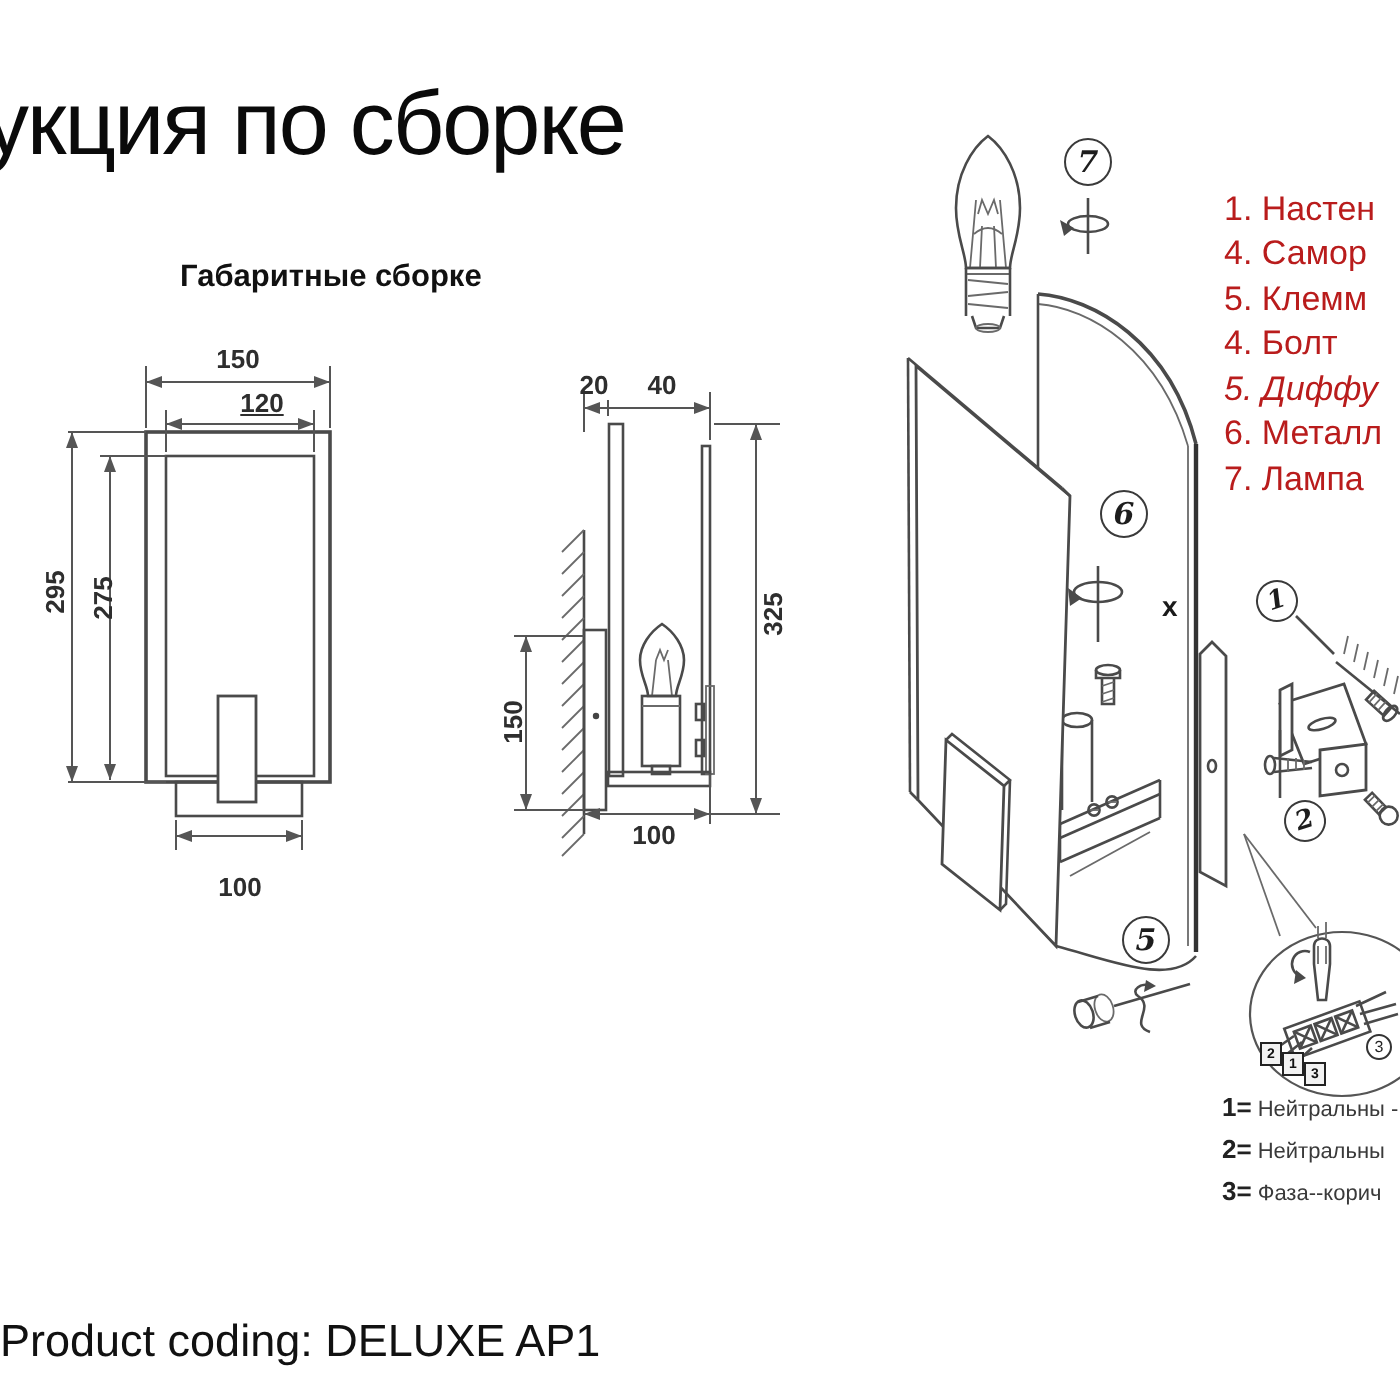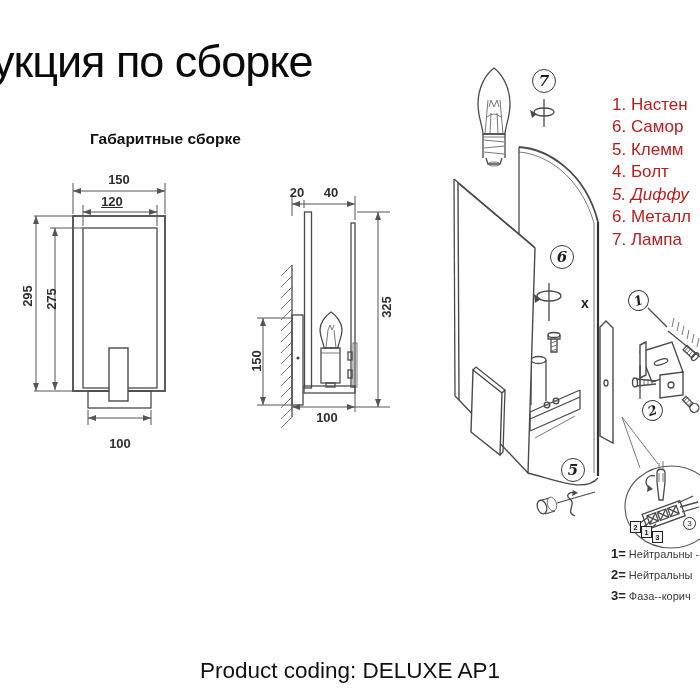--- a/index.html
+++ b/index.html
@@ -17,21 +17,21 @@
   .c-small{width:19px;height:19px;font-size:13px;font-weight:bold;transform:rotate(-18deg);}
   .xmark{font-size:14px;font-weight:bold;color:#1a1a1a;}
   .plist{font-size:17px;color:#b91c1c;white-space:nowrap;left:612px;}
   .wtag{width:9px;height:10px;border:1.2px solid #222;background:#f2f2f2;color:#111;
         font-size:7px;font-weight:bold;display:flex;align-items:center;justify-content:center;}
   .wlab{width:11px;height:11px;border:1px solid #333;border-radius:50%;color:#222;background:#fff;
         font-size:8px;display:flex;align-items:center;justify-content:center;}
   .leg-row{left:611px;display:flex;align-items:baseline;white-space:nowrap;}
   .leg-num{font-size:13px;font-weight:bold;color:#222;}
   .leg-text{font-size:11px;color:#3a3a3a;margin-left:3px;}
-  .footer{left:0;top:658px;width:700px;text-align:center;font-size:22.5px;color:#111;}
+  .footer{left:0;top:658px;width:700px;font-size:22.5px;color:#111;}
   svg{position:absolute;overflow:visible;}
   svg .ln{stroke:#4a4a4a;stroke-width:1.3;fill:none;}
   svg .ln2{stroke:#4a4a4a;stroke-width:1.8;fill:none;}
   svg .thin{stroke:#6a6a6a;stroke-width:0.9;fill:none;}
   svg .dimln{stroke:#555;stroke-width:1;fill:none;}
   svg .wh{fill:#fff;stroke:#4a4a4a;stroke-width:1.4;}
   svg .dark{stroke:#333;stroke-width:2.2;fill:none;}
 </style>
 </head>
 <body>
@@ -63,21 +63,21 @@
     <line class="dimln" x1="30" y1="58" x2="63" y2="58"></line>
     <line class="dimln" x1="14" y1="221" x2="63" y2="221"></line>
     <line class="dimln" x1="16" y1="46" x2="16" y2="221" marker-start="url(#ar1)" marker-end="url(#ar1)"></line>
     <line class="dimln" x1="35" y1="58" x2="35" y2="220" marker-start="url(#ar1)" marker-end="url(#ar1)"></line>
     <line class="dimln" x1="68" y1="240" x2="68" y2="255"></line>
     <line class="dimln" x1="131" y1="240" x2="131" y2="255"></line>
     <line class="dimln" x1="68" y1="248" x2="131" y2="248" marker-start="url(#ar1)" marker-end="url(#ar1)"></line>
   </g>
 </svg>
 <div class="abs dim" style="left:99px;top:173px;">150</div>
-<div class="abs dim" style="left:92px;top:195px;text-decoration:underline;">120</div>
+<div class="abs dim" style="left:111px;top:195px;text-decoration:underline;">120</div>
 <div class="abs dim rot" style="left:8px;top:289px;">295</div>
 <div class="abs dim rot" style="left:32px;top:292px;">275</div>
 <div class="abs dim" style="left:100px;top:437px;">100</div>
 
 <svg class="abs" style="left:245px;top:180px;" width="155" height="260" viewBox="0 0 155 260">
   <defs>
     <marker id="ar2" markerWidth="9" markerHeight="6" refX="8" refY="3" orient="auto-start-reverse">
       <path d="M0,0 L8,3 L0,6 Z" fill="#555"></path>
     </marker>
   </defs>
@@ -287,21 +287,21 @@
 </svg>
 
 <div class="abs callout c-big" style="left:532px;top:69px;">7</div>
 <div class="abs callout c-big" style="left:550px;top:245px;">6</div>
 <div class="abs callout c-big" style="left:561px;top:458px;">5</div>
 <div class="abs callout c-small" style="left:628px;top:290px;">1</div>
 <div class="abs callout c-small" style="left:642px;top:400px;">2</div>
 <div class="abs xmark" style="left:581px;top:295px;">x</div>
 
 <div class="abs plist" style="top:95px;">1. Настен</div>
-<div class="abs plist" style="top:117px;">6. Самор</div>
+<div class="abs plist" style="top:117px;">4. Самор</div>
 <div class="abs plist" style="top:140px;">5. Клемм</div>
 <div class="abs plist" style="top:162px;">4. Болт</div>
 <div class="abs plist" style="top:185px;font-style:italic;">5. Диффу</div>
 <div class="abs plist" style="top:207px;">6. Металл</div>
 <div class="abs plist" style="top:230px;">7. Лампа</div>
 
 <div class="abs wtag" style="left:630px;top:521px;">2</div>
 <div class="abs wtag" style="left:641px;top:526px;">1</div>
 <div class="abs wtag" style="left:652px;top:531px;">3</div>
 <div class="abs wlab" style="left:683px;top:517px;">3</div>

